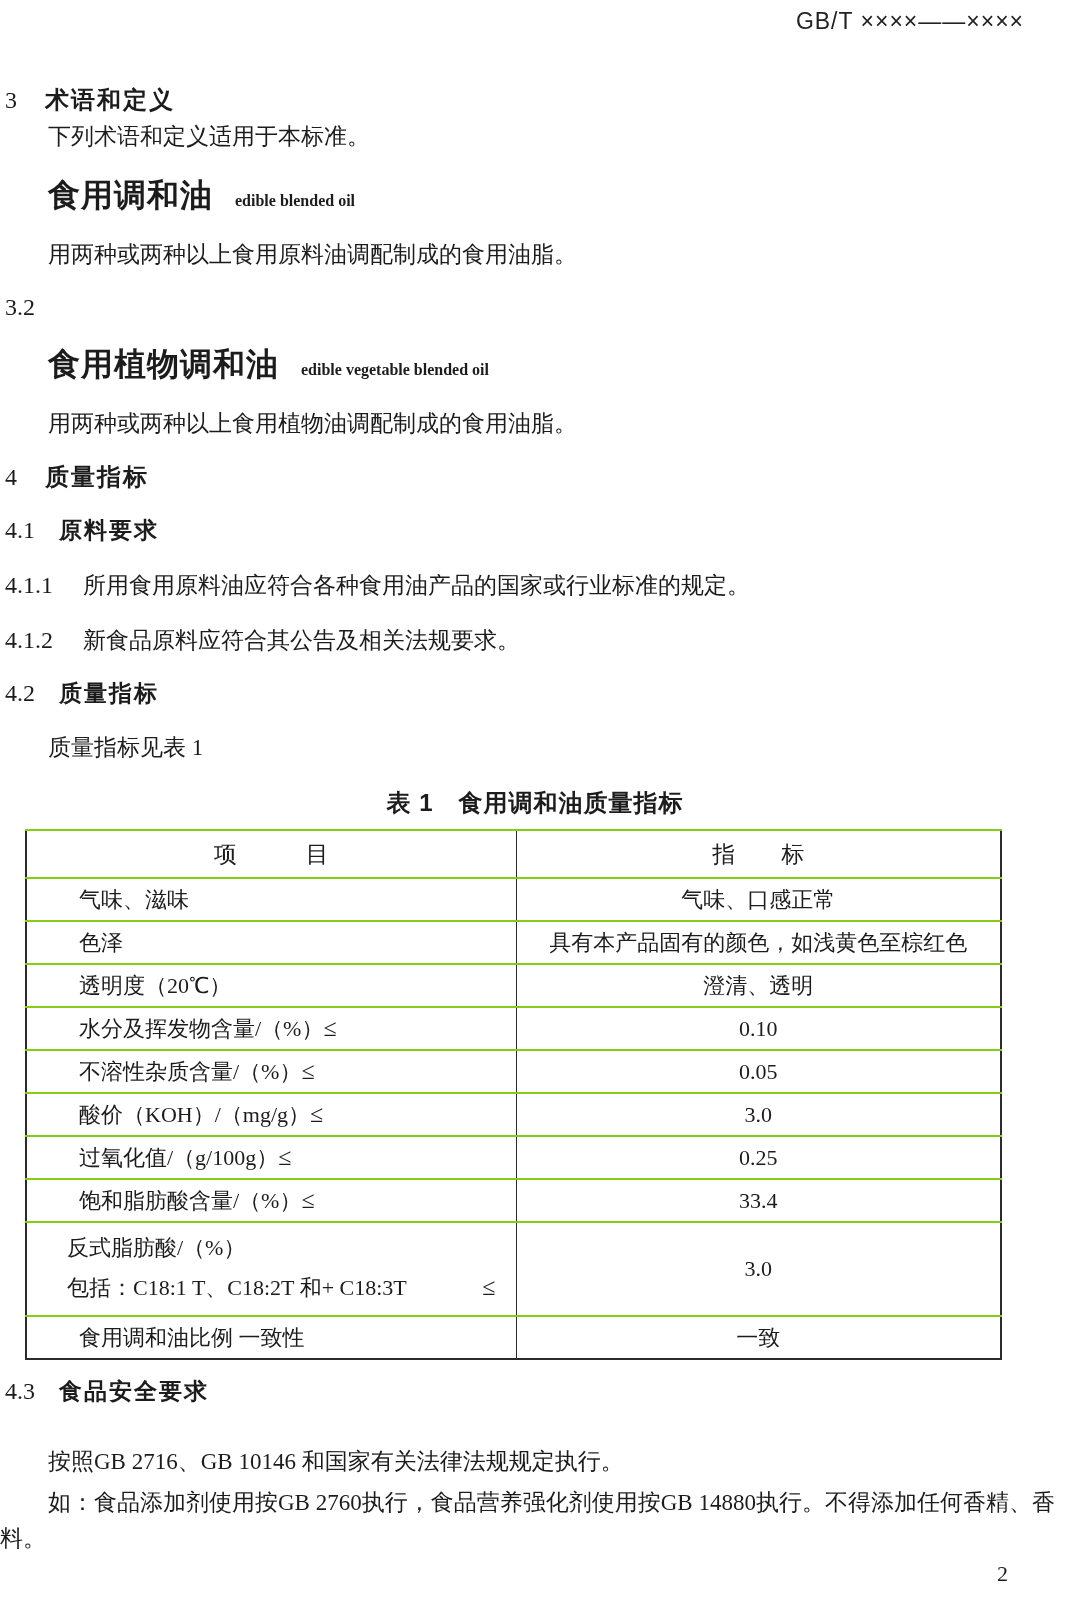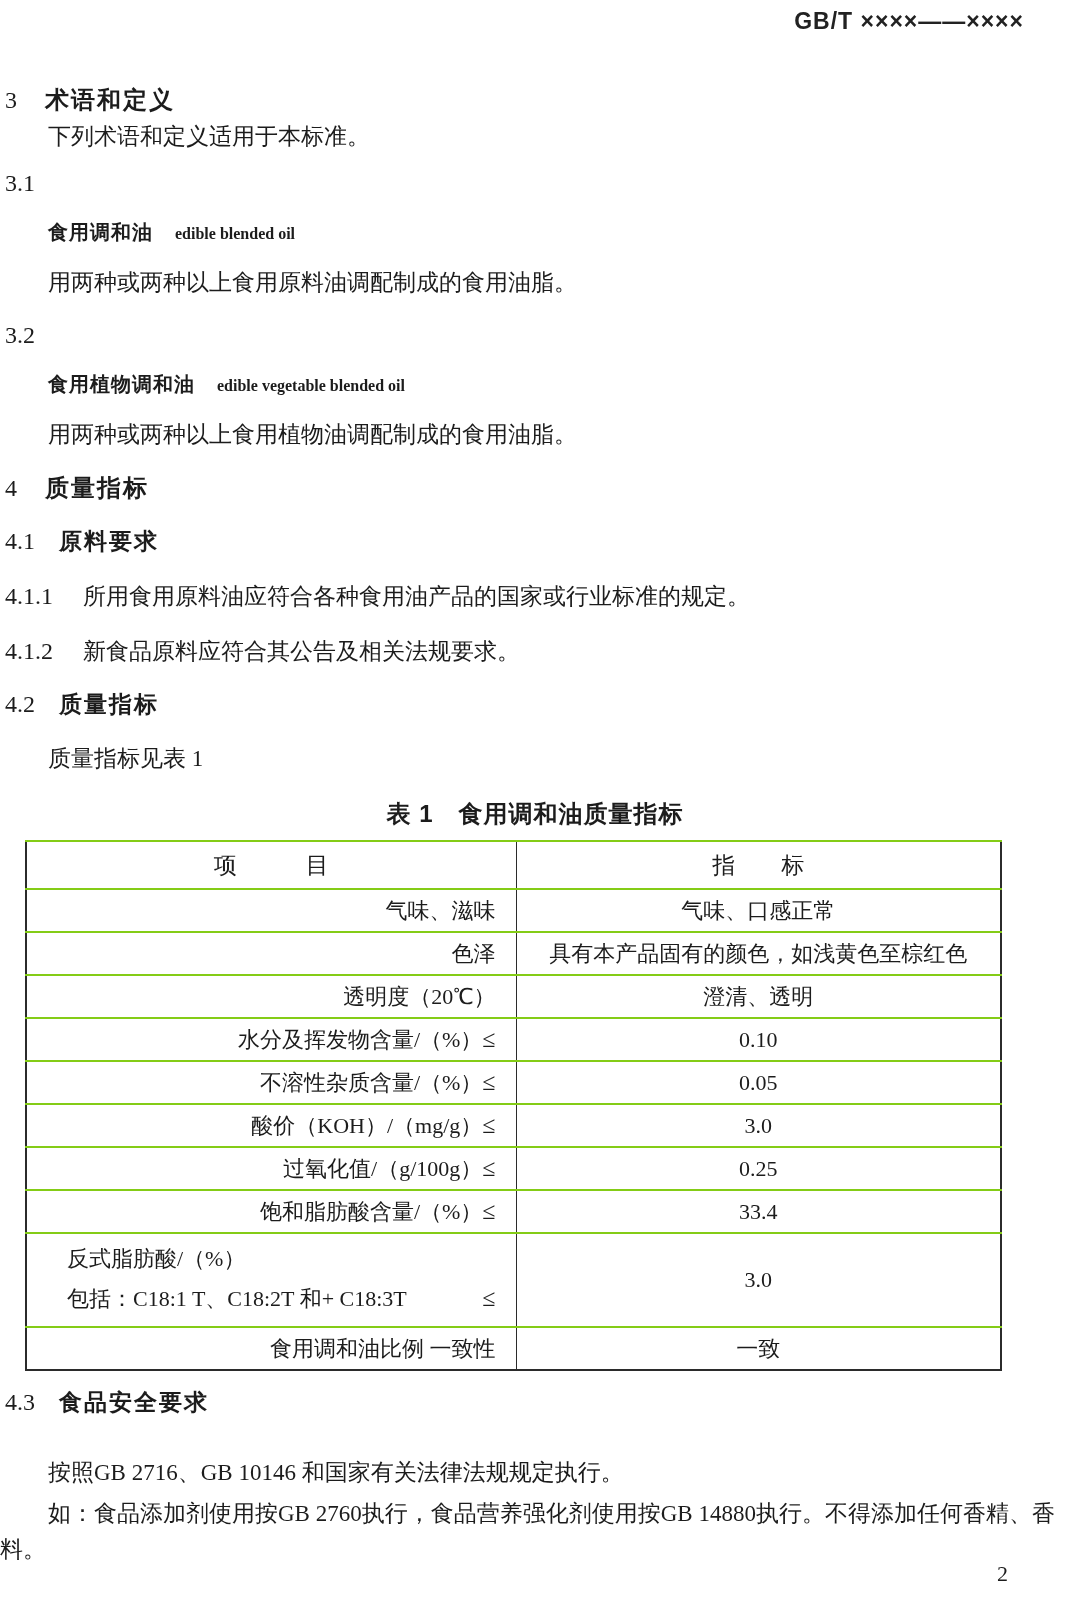--- a/index.html
+++ b/index.html
@@ -7,39 +7,39 @@
     position:relative;
     width:1070px;height:1599px;
     background:#ffffff;
     color:#1c1c1c;
     font-family:"Liberation Serif", serif;
     overflow:hidden;
   }
   .doc-code{
     position:absolute;top:8px;right:46px;
     font-family:"Liberation Sans", sans-serif;
-    font-weight:700;font-size:23px;letter-spacing:1px;
+    font-weight:400;font-size:23px;letter-spacing:1px;
     color:#222;
   }
   .heading{padding-left:5px;display:flex;align-items:baseline;}
   .heading .h-num{
     font-family:"Liberation Serif", serif;
     font-weight:400;font-size:24px;margin-right:28px;white-space:pre;
   }
   .heading .h-title{
     font-family:"Liberation Sans", sans-serif;
     font-weight:700;font-size:24px;letter-spacing:2px;
   }
   .clause-num{padding-left:5px;font-size:24px;}
   .para{font-size:23px;line-height:30px;padding-left:48px;}
   .para-wrap{font-size:23px;line-height:36px;text-indent:48px;padding-right:8px;}
   .num-para{padding-left:5px;display:flex;align-items:baseline;font-size:23px;line-height:30px;}
   .num-para .n{margin-right:30px;white-space:pre;font-size:24px;}
   .term-line{padding-left:48px;display:flex;align-items:baseline;}
-  .term-zh{font-family:Liberation Serif, serif;font-weight:700;font-size:20px;letter-spacing:1px;}
+  .term-zh{font-family:Liberation Serif, serif;font-weight:700;font-size:32px;letter-spacing:1px;}
   .term-en{font-family:"Liberation Serif", serif;font-weight:700;font-size:16px;margin-left:22px;}
 
   .caption-wrap{position:relative;height:34px;}
   .caption{
     position:relative;z-index:2;text-align:center;
     font-family:"Liberation Sans", sans-serif;font-weight:700;
     font-size:24px;letter-spacing:1px;
   }
   .watermark{
     position:absolute;z-index:1;left:330px;top:-6px;
@@ -54,21 +54,21 @@
   }
   table.spec td,table.spec th{
     border-top:2px solid #84cc16;
     padding:0;
     font-weight:400;
   }
   table.spec{border:2px solid #2b2b2b;}
   table.spec td+td,table.spec th+th{border-left:1px solid #2b2b2b;}
   td.c1{width:490px;}
   td.c2{text-align:center;vertical-align:middle;}
-  .c1-inner{display:flex;justify-content:flex-end;align-items:center;padding:0 20px 0 40px;min-height:41px;}
+  .c1-inner{display:flex;justify-content:flex-start;align-items:center;padding:0 20px 0 52px;min-height:41px;}
   .hdr td{height:46px;text-align:center;vertical-align:middle;font-size:23px;}
   tr.r td{height:41px;vertical-align:middle;}
   tr.tall td{height:92px;}
   .c1-tall{display:flex;flex-direction:column;justify-content:space-between;padding:10px 20px 12px 40px;height:70px;}
   .c1-tall .line2{display:flex;justify-content:space-between;align-items:baseline;}
   .op{font-size:24px;}
   .page-num{position:absolute;right:62px;bottom:12px;font-size:22px;}
   .sp-h3{margin-top:84px;}
 </style>
 </head>
@@ -78,21 +78,20 @@
 
   <div class="doc-code">GB/T ××××——××××</div>
 
   <div class="heading sp-h3">
     <span class="h-num">3</span>
     <span class="h-title">术语和定义</span>
   </div>
 
   <div class="para" style="margin-top:6px;">下列术语和定义适用于本标准。</div>
 
-  <div class="clause-num" style="margin-top:18px;">3.1</div>
 
   <div class="term-line" style="margin-top:22px;">
     <span class="term-zh">食用调和油</span>
     <span class="term-en">edible blended oil</span>
   </div>
 
   <div class="para" style="margin-top:22px;">用两种或两种以上食用原料油调配制成的食用油脂。</div>
 
   <div class="clause-num" style="margin-top:24px;">3.2</div>
 

